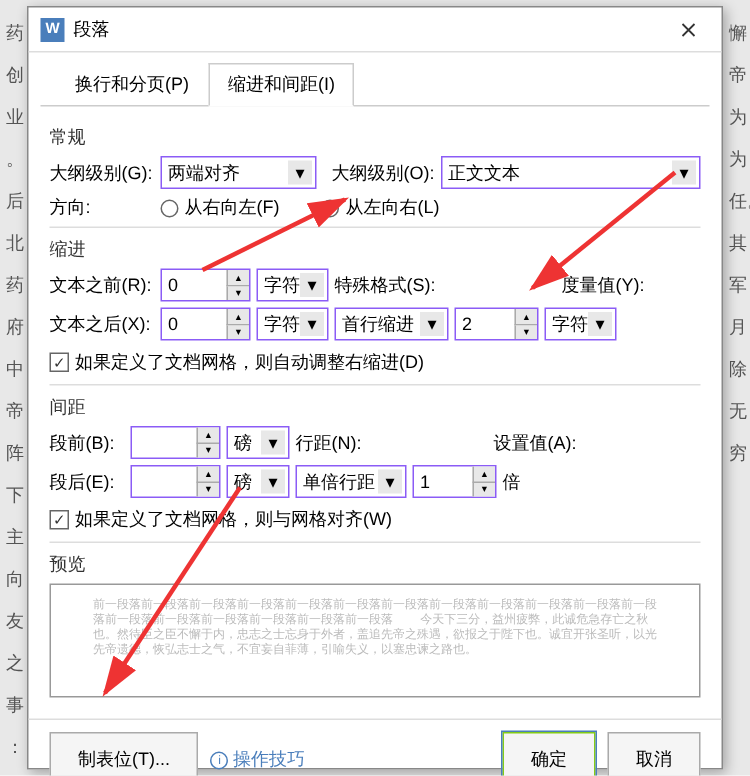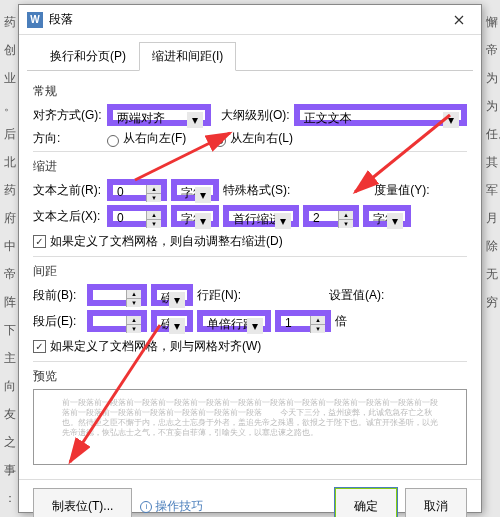--- a/index.html
+++ b/index.html
@@ -12,28 +12,28 @@
 .close{width:28px;height:20px;display:flex;align-items:center;justify-content:center;cursor:pointer}
 .close svg{width:10px;height:10px}
 .tabs{display:flex;padding:6px 10px 0;border-bottom:1px solid #ccc;margin:0 8px}
 .tab{padding:5px 12px;border:1px solid transparent;cursor:pointer;position:relative;top:1px}
 .tab.active{border:1px solid #ccc;border-bottom:1px solid #fff;background:#fff}
 .content{padding:6px 14px}
 .section-label{color:#333;margin:6px 0 4px}
 .row{display:flex;align-items:center;margin:4px 0;gap:4px}
 .lbl{min-width:70px}
 .lbl2{min-width:56px}
-.combo,.spin,.txt{height:22px;border:6px solid #8b5cf6;background:#fff;display:flex;padding:0 4px;position:relative}
+.combo,.spin,.txt{height:22px;border:1px solid #8b5cf6;background:#fff;display:flex;align-items:center;padding:0 4px;position:relative}
 .combo{cursor:pointer}
 .combo .arr{position:absolute;right:2px;top:2px;width:16px;height:16px;background:#e8e8e8;display:flex;align-items:center;justify-content:center}
 .spin{padding-right:16px}
 .spin .spbtn{position:absolute;right:0;top:0;width:15px;height:100%;display:flex;flex-direction:column}
 .spin .spbtn div{flex:1;background:#e8e8e8;border-left:1px solid #aaa;display:flex;align-items:center;justify-content:center;cursor:pointer;font-size:7px}
 .spin .spbtn div:first-child{border-bottom:1px solid #aaa}
-.radio{display:flex;align-items:flex-end;gap:4px;cursor:pointer}
+.radio{display:flex;align-items:center;gap:4px;cursor:pointer}
 .radio-dot{width:12px;height:12px;border:1px solid #666;border-radius:50%;display:flex;align-items:center;justify-content:center}
 .radio-dot.checked::after{content:"";width:6px;height:6px;background:#333;border-radius:50%}
 .chk{display:flex;align-items:center;gap:4px;cursor:pointer;margin:6px 0}
 .chk-box{width:13px;height:13px;border:1px solid #666;display:flex;align-items:center;justify-content:center;color:#333;font-size:10px}
 hr{border:none;border-top:1px solid #ddd;margin:4px 0}
 .preview{border:1px solid #999;height:76px;margin:4px 0;padding:8px 28px;overflow:hidden;color:#bbb;font-size:8px;line-height:10px}
 .btnbar{display:flex;align-items:center;padding:8px 14px;gap:8px;border-top:1px solid #ddd;margin-top:4px}
 .btn{height:37px;padding:0 18px;border:1px solid #aaa;background:#f5f5f5;cursor:pointer;display:flex;align-items:center}
 .btn.primary{border:1px solid #84cc16;outline:1px solid #4a7ebb}
 .link{color:#4a7ebb;cursor:pointer;display:flex;align-items:center;gap:3px}
@@ -94,21 +94,21 @@
   </div>
 
   <div class="tabs">
     <div class="tab">换行和分页(P)</div>
     <div class="tab active">缩进和间距(I)</div>
   </div>
 
   <div class="content">
     <div class="section-label">常规</div>
     <div class="row">
-      <span class="lbl">对齐方式(G):</span>
+      <span class="lbl">大纲级别(G):</span>
       <div class="combo" style="width:104px">
           <span>两端对齐</span>
           <span class="arr">▾</span>
         </div>
       <span class="lbl2" style="margin-left:6px">大纲级别(O):</span>
       <div class="combo" style="flex:1">
           <span>正文文本</span>
           <span class="arr">▾</span>
         </div>
     </div>

